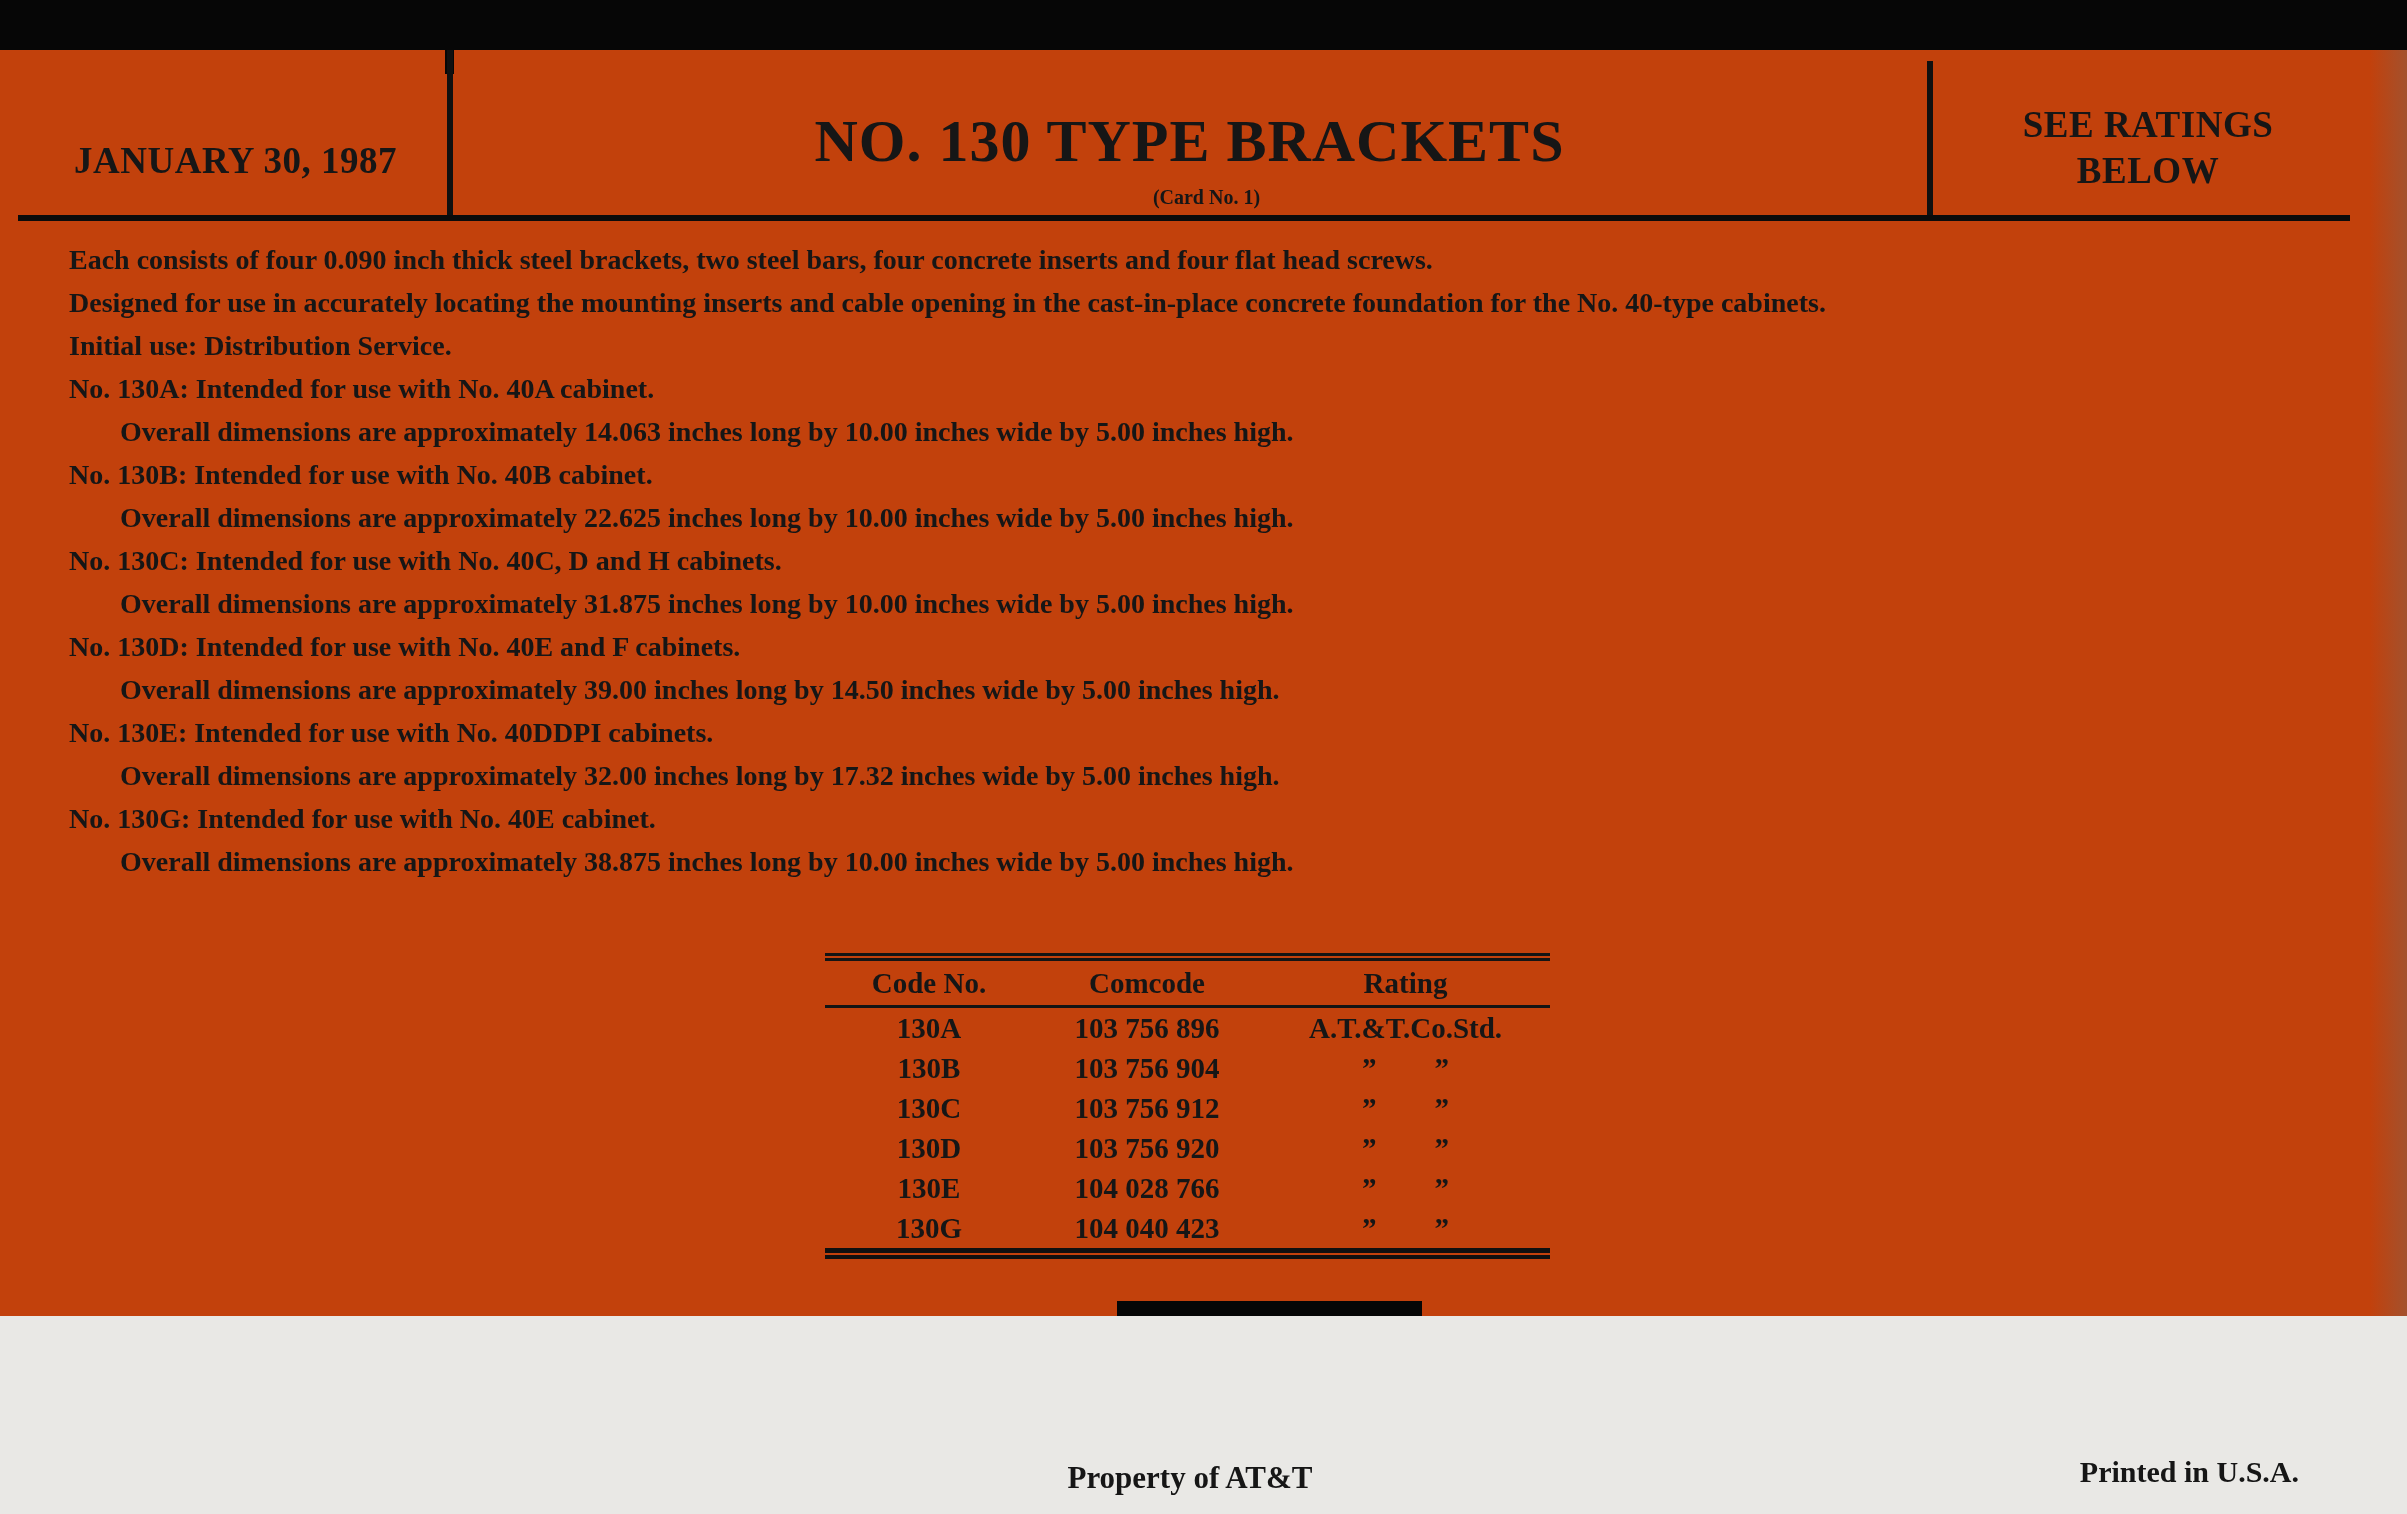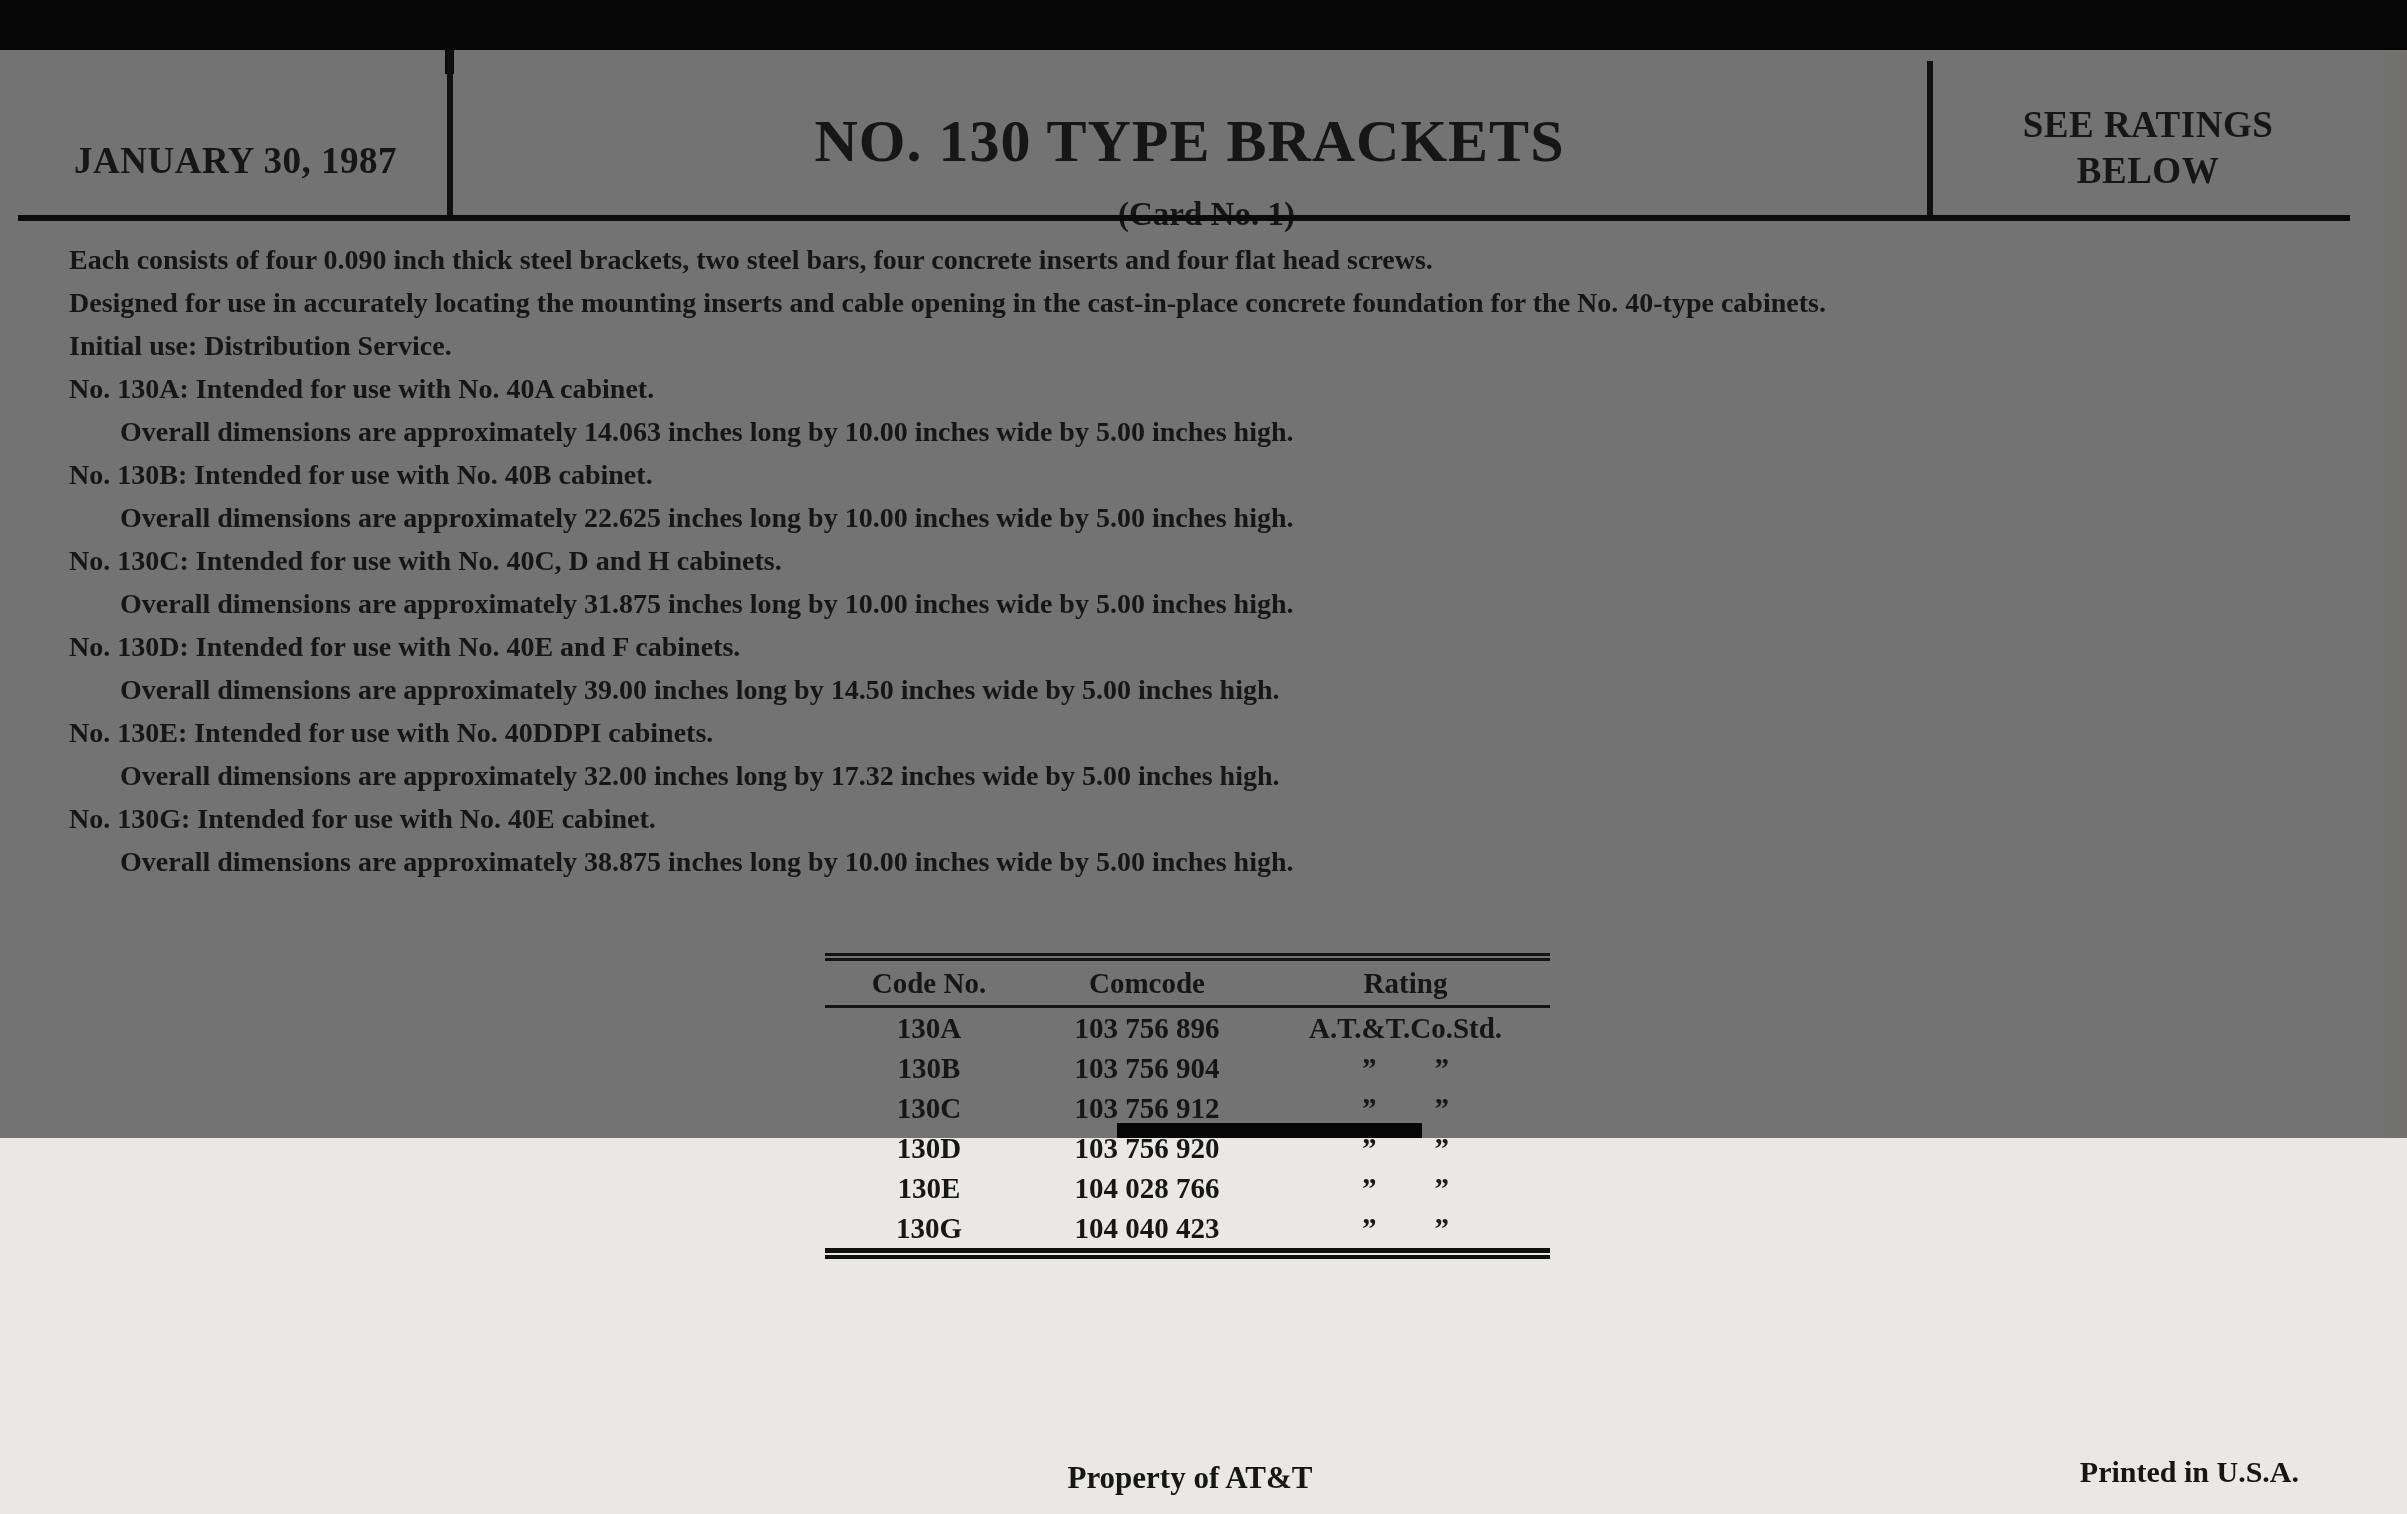--- a/index.html
+++ b/index.html
@@ -4,37 +4,37 @@
 <style>
   * { margin:0; padding:0; box-sizing:border-box; }
   html,body { width:2408px; height:1515px; }
   body {
     font-family:"Liberation Serif","DejaVu Serif",serif;
     font-weight:700;
     color:#161616;
     background:#e9e8e5;
     overflow:hidden;
   }
-  .page { position:relative; width:2408px; height:1138px; background:#737373; }
+  .page { position:relative; width:2408px; height:1316px; background:#c2410c; }
 
   
   .top-bar    { position:absolute; top:0; left:0; width:2408px; height:50px; background:#060606; }
   .top-tick   { position:absolute; top:50px; left:445px; width:9px; height:24px; background:#060606; }
   .bottom-bar { position:absolute; bottom:0; left:1117px; width:305px; height:15px; background:#060606; }
   .right-band { position:absolute; top:50px; right:0; bottom:0; width:38px;
                 background:linear-gradient(to right, rgba(110,108,102,0), rgba(110,108,102,0.38)); }
 
   
   .hdr-date { position:absolute; top:139px; left:25px; width:421px; text-align:center;
               font-size:37px; letter-spacing:0.5px; }
   .vline-left  { position:absolute; top:50px;  left:447px;  width:6px; height:170px; background:#101010; }
   .vline-right { position:absolute; top:61px;  left:1927px; width:6px; height:158px; background:#101010; }
   .title-block { position:absolute; top:107px; left:453px; width:1473px; text-align:center; }
   .hdr-title   { font-size:60px; letter-spacing:1px; }
-  .hdr-subtitle{ font-size:33px; margin-top:20px;padding-left:34px; }
+  .hdr-subtitle{ font-size:20px; margin-top:10px;padding-left:34px; }
   .ratings-note{ position:absolute; top:102px; left:1935px; width:426px; text-align:center;
                  font-size:37px; line-height:46px; letter-spacing:0.5px; }
   .header-rule { position:absolute; top:215px; left:18px; width:2332px; height:6px; background:#0b0b0b; }
 
   
   .body-text { position:absolute; top:238px; left:69px; width:2317px; }
   .body-text p { font-size:28px; line-height:43px; white-space:nowrap; }
   .body-text p.indent { padding-left:51px; }
 
   

